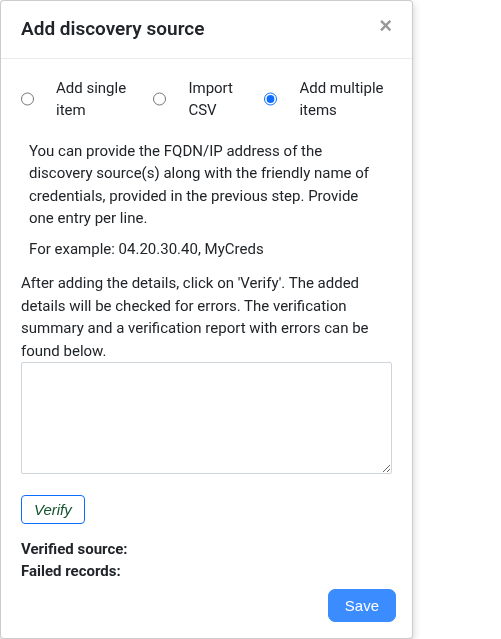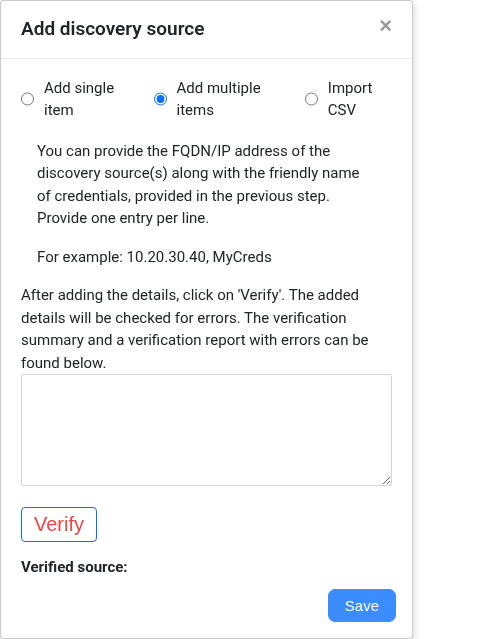--- a/index.html
+++ b/index.html
@@ -49,56 +49,57 @@
     }
     .radio-row {
       display: flex;
       gap: 22px;
       margin-bottom: 18px;
       align-items: center;
     }
     .radio-option {
       display: inline-flex;
       align-items: center;
-      gap: 10px;
+      gap: 22px;
       cursor: pointer;
       font-size: 15px;
     }
     .radio-option input[type="radio"] {
       width: 14px;
       height: 14px;
       accent-color: #0d6efd;
       cursor: pointer;
     }
     .instructions {
       margin-bottom: 12px;
     }
-    .instructions p { margin: 16px; }
+    .instructions p { margin: 8px; }
     .instructions2 {
     }
     .entry-textarea {
       width: 100%;
       height: 112px;
       border: 1px solid #ced4da;
       border-radius: 2px;
       padding: 6px 8px;
       font-family: inherit;
       font-size: 14px;
       resize: both;
       margin-bottom: 14px;
     }
     .verify-btn {
       border: 1px solid #0d6efd;
       background: #fff;
-      color: #ef4444;
+      color: #14532d;
       padding: 5px 12px;
-      font-size: 20px;
+      font-size: 15px;
       border-radius: 4px;
       cursor: pointer;
       margin-bottom: 14px;
+      font-style: italic;
     }
     .summary-line {
       font-weight: 700;
       font-size: 15px;
       margin: 0;
     }
     .modal-footer {
       display: flex;
       justify-content: flex-end;
       padding: 12px 16px 16px 16px;
@@ -123,32 +124,32 @@
   </div>
 
   <div class="modal-body">
 
     <div class="radio-row">
       <label class="radio-option">
         <input type="radio" name="mode" style="">
         <span>Add single item</span>
       </label>
       <label class="radio-option">
+        <input type="radio" name="mode" style="">
+        <span>Import CSV</span>
+      </label>
+      <label class="radio-option">
         <input type="radio" name="mode" checked="" style="">
         <span>Add multiple items</span>
-      </label>
-      <label class="radio-option">
-        <input type="radio" name="mode" style="">
-        <span>Import CSV</span>
       </label>
     </div>
 
     <div class="instructions">
       <p>You can provide the FQDN/IP address of the discovery source(s) along with the friendly name of credentials, provided in the previous step. Provide one entry per line.</p>
-      <p>For example: 10.20.30.40, MyCreds</p>
+      <p>For example: 04.20.30.40, MyCreds</p>
     </div>
 
     <div class="instructions2">
       <p>After adding the details, click on 'Verify'. The added details will be checked for errors. The verification summary and a verification report with errors can be found below.</p>
     </div>
 
     <textarea class="entry-textarea" placeholder="" style=""></textarea>
 
     <div>
       <button class="verify-btn">Verify</button>

